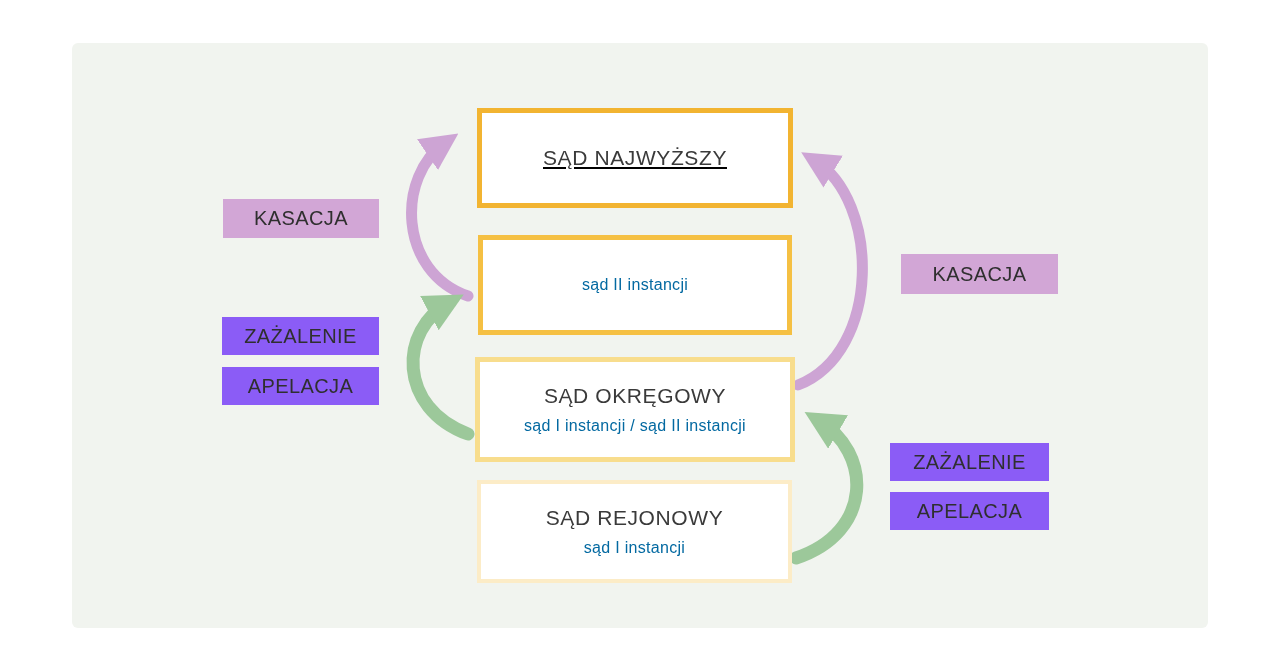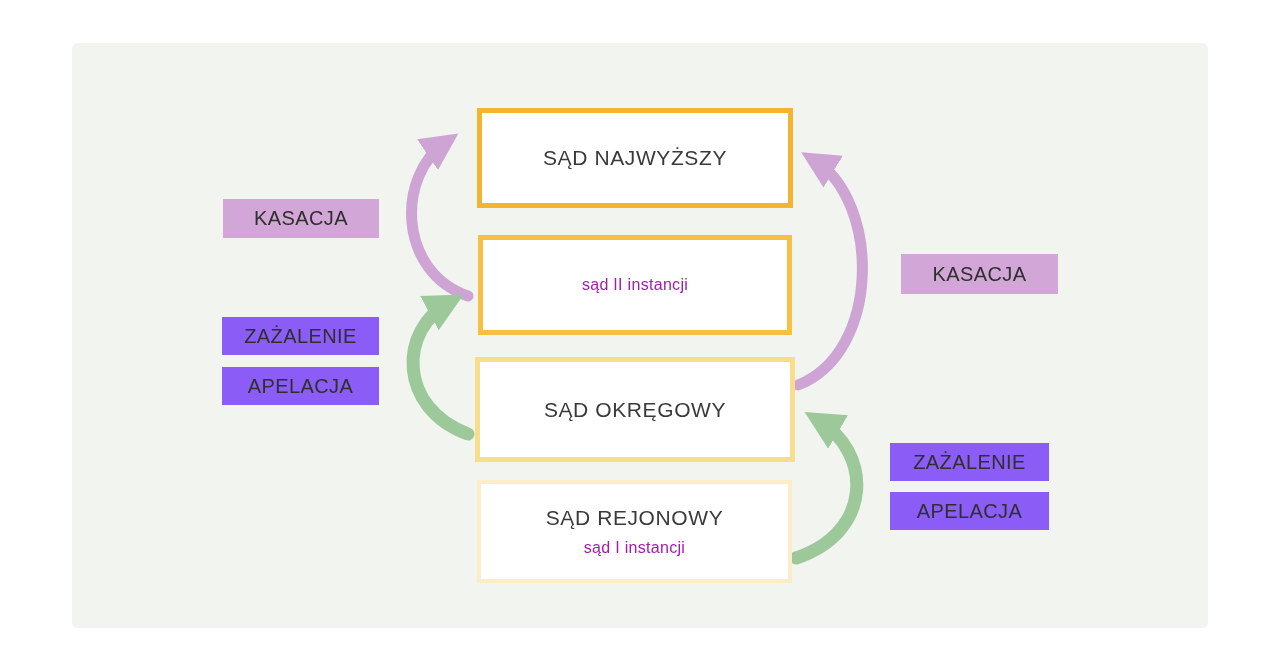--- a/index.html
+++ b/index.html
@@ -47,24 +47,24 @@
     justify-content: center;
     gap: 9px;
   }
   .court .court-name {
     font-size: 21px;
     color: #3a3a3a;
     letter-spacing: 0.6px;
   }
   .court .court-subtitle {
     font-size: 16px;
-    color: #a21caf;
+    color: #0369a1;
     letter-spacing: 0.3px;
   }
-  .c1 { left: 477px; top: 108px; width: 316px; height: 100px; border: 5px solid #f2b431; }
+  .c1 { left: 477px; top: 108px; width: 316px; height: 100px; border: 5px solid #f2b431; text-decoration: underline; }
   .c2 { left: 478px; top: 235px; width: 314px; height: 100px; border: 5px solid #f5c043; }
   .c3 { left: 475px; top: 357px; width: 320px; height: 105px; border: 5px solid #f8dd8d; }
   .c4 { left: 477px; top: 480px; width: 315px; height: 103px; border: 4px solid #fcecc7; }
 
   .tag {
     position: absolute;
     display: flex;
     align-items: center;
     justify-content: center;
     font-size: 20px;
@@ -110,20 +110,21 @@
   <div class="court c1">
     <div class="court-name">SĄD NAJWYŻSZY</div>
   </div>
 
   <div class="court c2">
     <div class="court-subtitle">sąd II instancji</div>
   </div>
 
   <div class="court c3">
     <div class="court-name">SĄD OKRĘGOWY</div>
+    <div class="court-subtitle">sąd I instancji / sąd II instancji</div>
   </div>
 
   <div class="court c4">
     <div class="court-name">SĄD REJONOWY</div>
     <div class="court-subtitle">sąd I instancji</div>
   </div>
 
   <div class="tag purple t-kasacja-left">KASACJA</div>
   <div class="tag green t-zazalenie-left">ZAŻALENIE</div>
   <div class="tag green t-apelacja-left">APELACJA</div>

